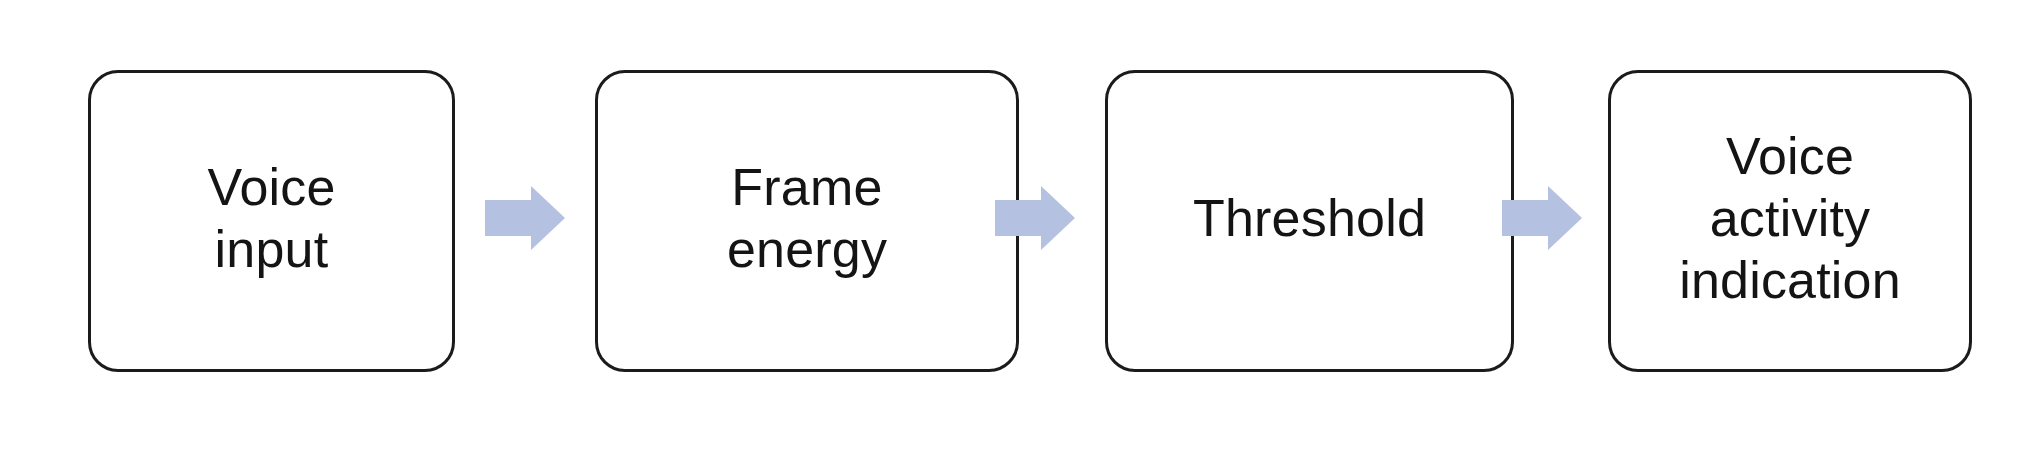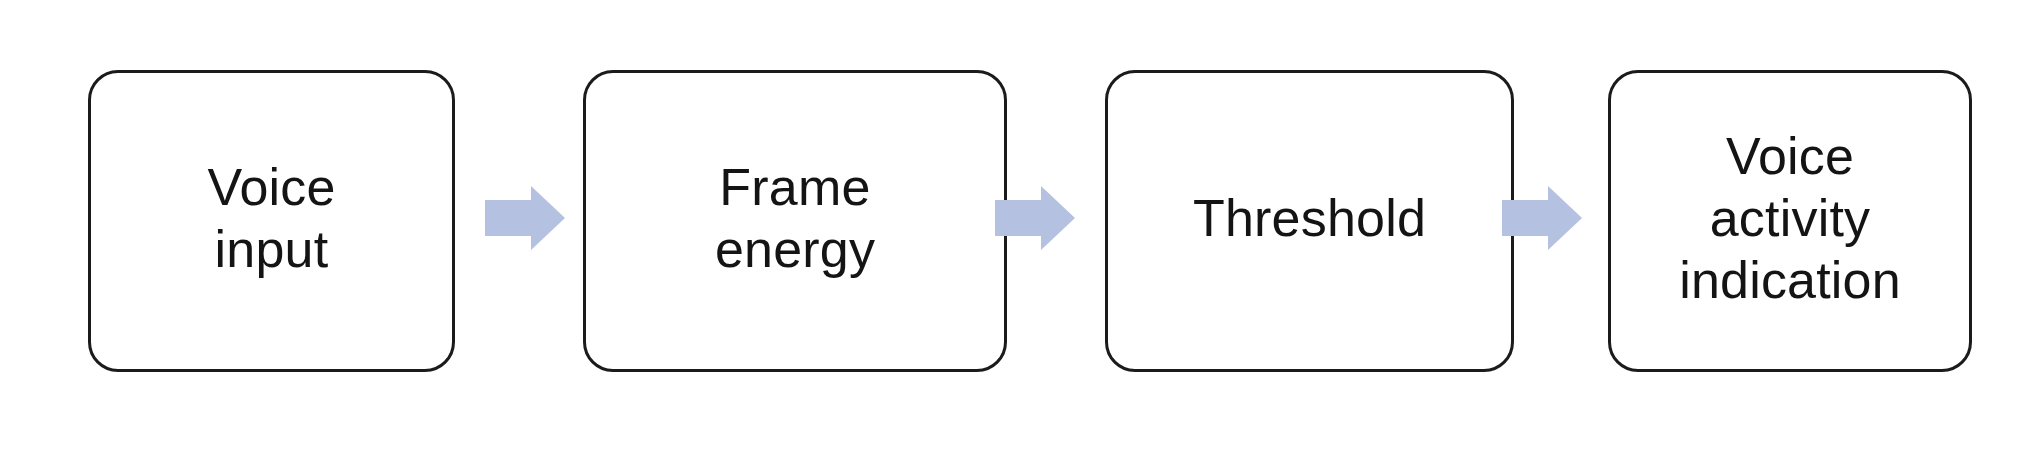--- a/index.html
+++ b/index.html
@@ -35,21 +35,21 @@
     box-sizing: border-box;
     background: #ffffff;
     border: 3px solid #1b1b1b;
     border-radius: 30px;
     display: flex;
     align-items: center;
     justify-content: center;
   }
 
   .node-1 { left: 88px;   width: 367px; }
-  .node-2 { left: 583px;  width: 424px; }
+  .node-2 { left: 595px;  width: 424px; }
   .node-3 { left: 1105px; width: 409px; }
   .node-4 { left: 1608px; width: 364px; }
 
   .node-label {
     color: #141414;
     font-size: 52px;
     line-height: 62px;
     text-align: center;
     white-space: pre-line;
     letter-spacing: 0.2px;

